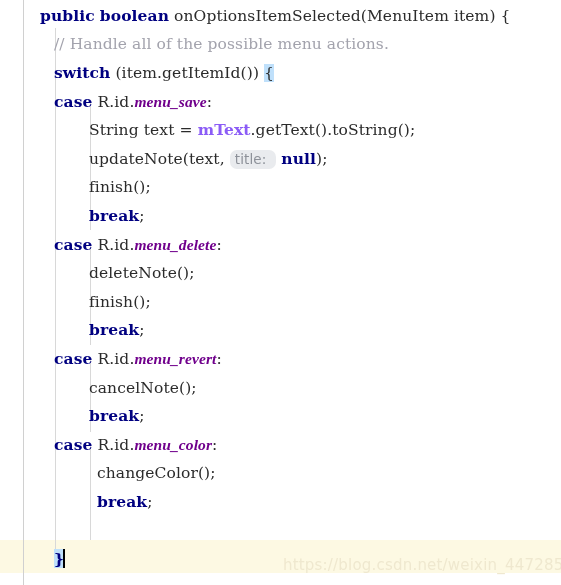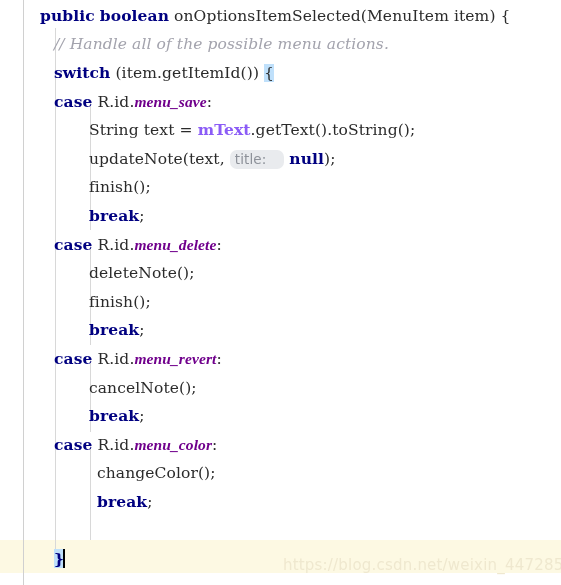--- a/index.html
+++ b/index.html
@@ -55,32 +55,32 @@
     position: absolute;
     left: 0;
     width: 561px;
     height: 28.6px;
     white-space: pre;
   }
 
   
   .kw        { color: #000080; font-weight: bold; }
   .plain     { color: #2b2b2b; }
-  .cmt       { color: #a3a3ad; font-style: italic; }
+  .cmt       { color: #a3a3ad; }
   .field     { color: #8b5cf6; font-weight: bold; margin-top: 48px; }
   .constfld  { color: #70008c; font-weight: bold; font-style: italic; font-family: Liberation Serif, serif; }
   .brace-hl  { background: #bfe0fb; color: #000080; font-weight: bold; }
   .brace-hl-plain { background: #bfe0fb; color: #2b2b2b; }
 
   
   .hint {
     background: #e9ebee;
     color: #8d9199;
     border-radius: 7px;
-    padding: 1px 18px 2px 5px;
+    padding: 1px 10px 2px 5px;
     font-size: 13.5px;
     font-style: normal;
     font-family: "DejaVu Sans", "Liberation Sans", sans-serif;
   }
 
   
   .caret {
     display: inline-block;
     width: 2px;
     height: 19px;

